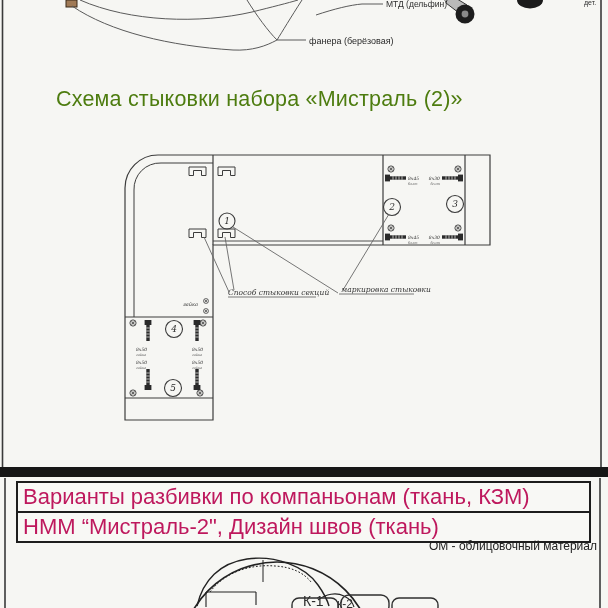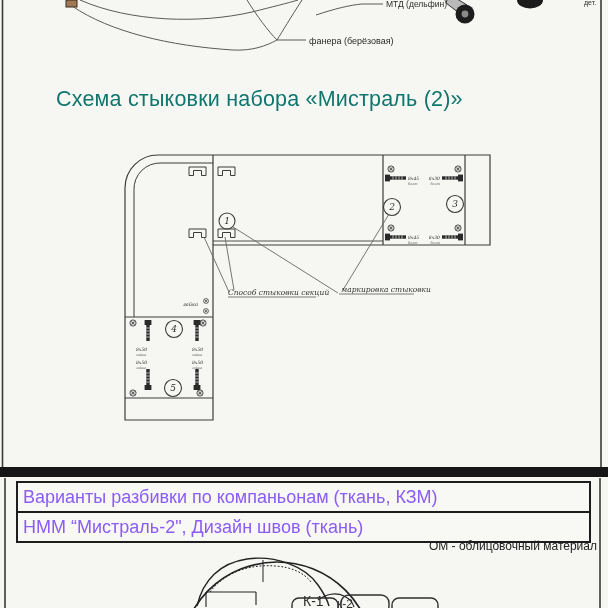--- a/index.html
+++ b/index.html
@@ -5,32 +5,32 @@
   html,body{margin:0;padding:0;background:#ddd;}
   .page{
     position:relative;width:608px;height:608px;overflow:hidden;
     background:#f6f6f3;
     font-family:"Liberation Sans",sans-serif;
     color:#1c1c1c;
   }
   svg{position:absolute;top:0;left:0;}
   .heading{
     position:absolute;left:56px;top:87px;
-    font-size:21.5px;letter-spacing:.2px;color:#0f766e;white-space:nowrap;
+    font-size:21.5px;letter-spacing:.2px;color:#4d7c0f;white-space:nowrap;
   }
   .band{
     position:absolute;left:0;top:467px;width:608px;height:10px;background:#161616;
   }
   .title-block{
     position:absolute;left:16px;top:481px;width:575px;
     background:#f8f8f5;
   }
   .title-row{
     border:2px solid #1d1d1d;
-    font-size:18px;color:#8b5cf6;
+    font-size:22px;color:#be185d;
     padding:2px 0 2px 5px;line-height:24px;white-space:nowrap;overflow:hidden;
   }
   .title-row.second{border-top:none;}
   .om-note{
     position:absolute;right:11px;top:539px;
     font-size:12px;color:#222;
   }
   text{fill:#2d2d2d;}
   .t-small{font-size:4.5px;font-style:italic;font-family:"DejaVu Serif",serif;}
   .t-tiny{font-size:3.4px;font-style:italic;font-family:"DejaVu Serif",serif;fill:#555;}

